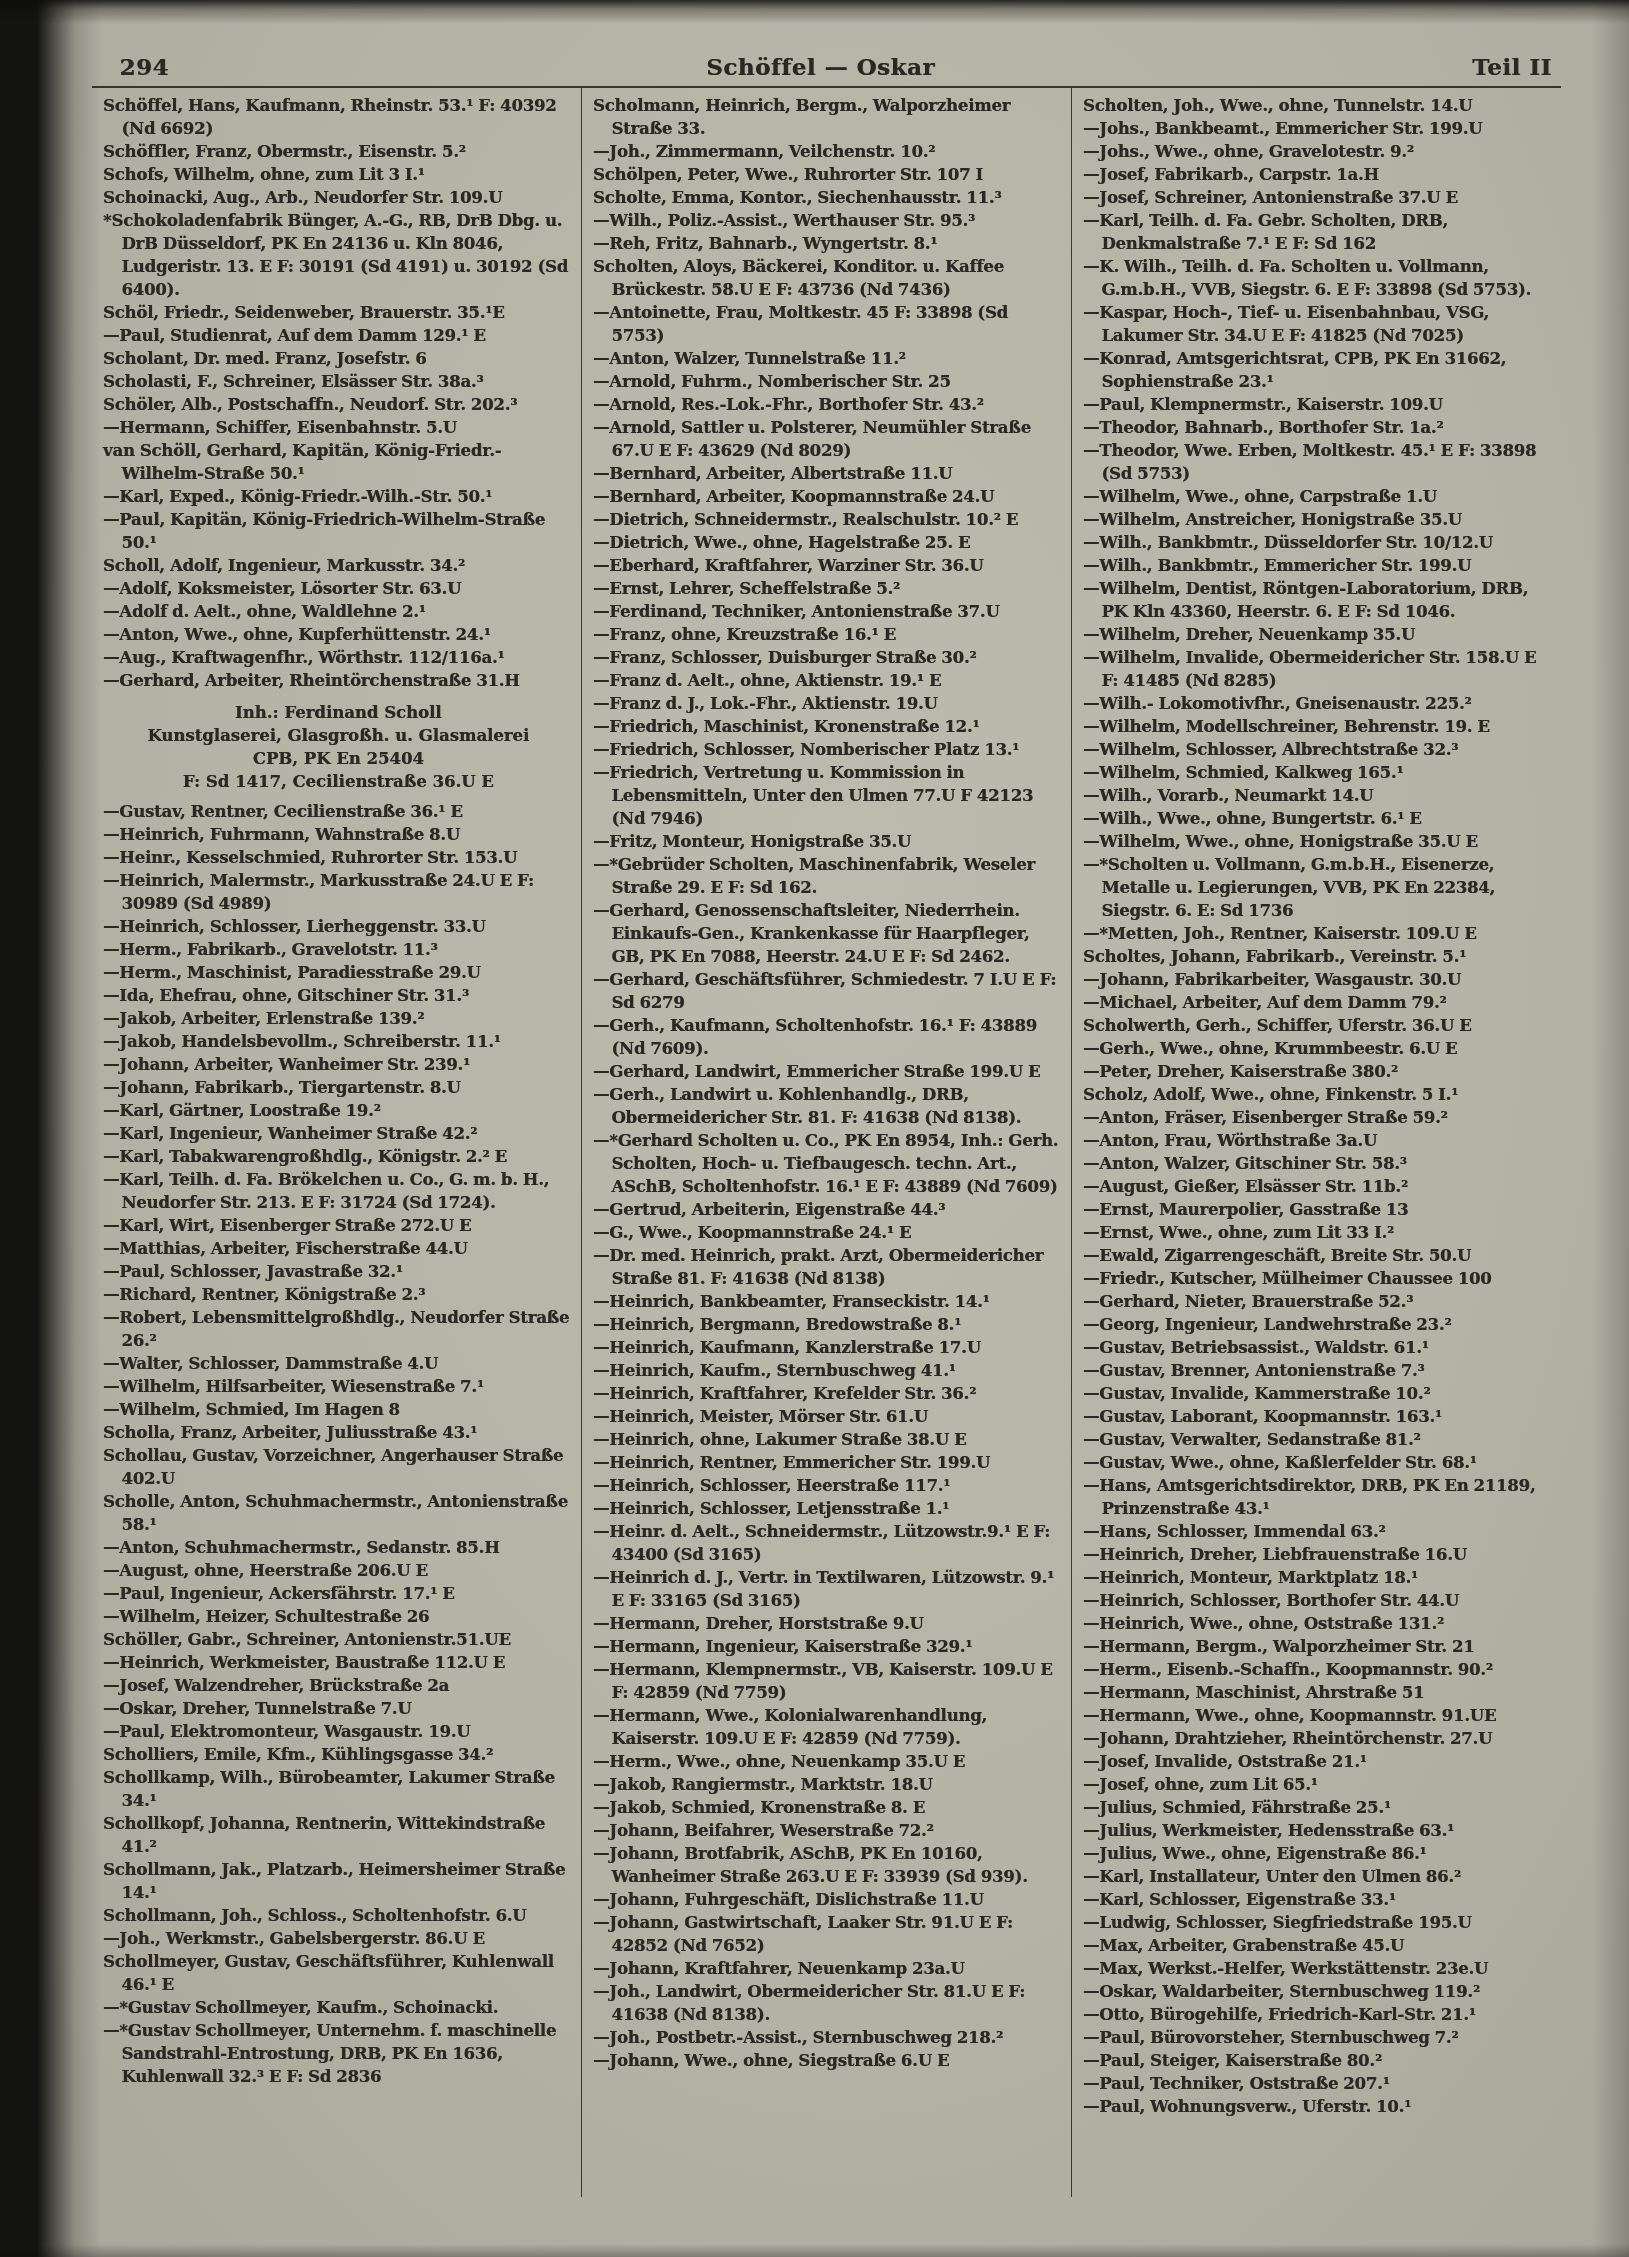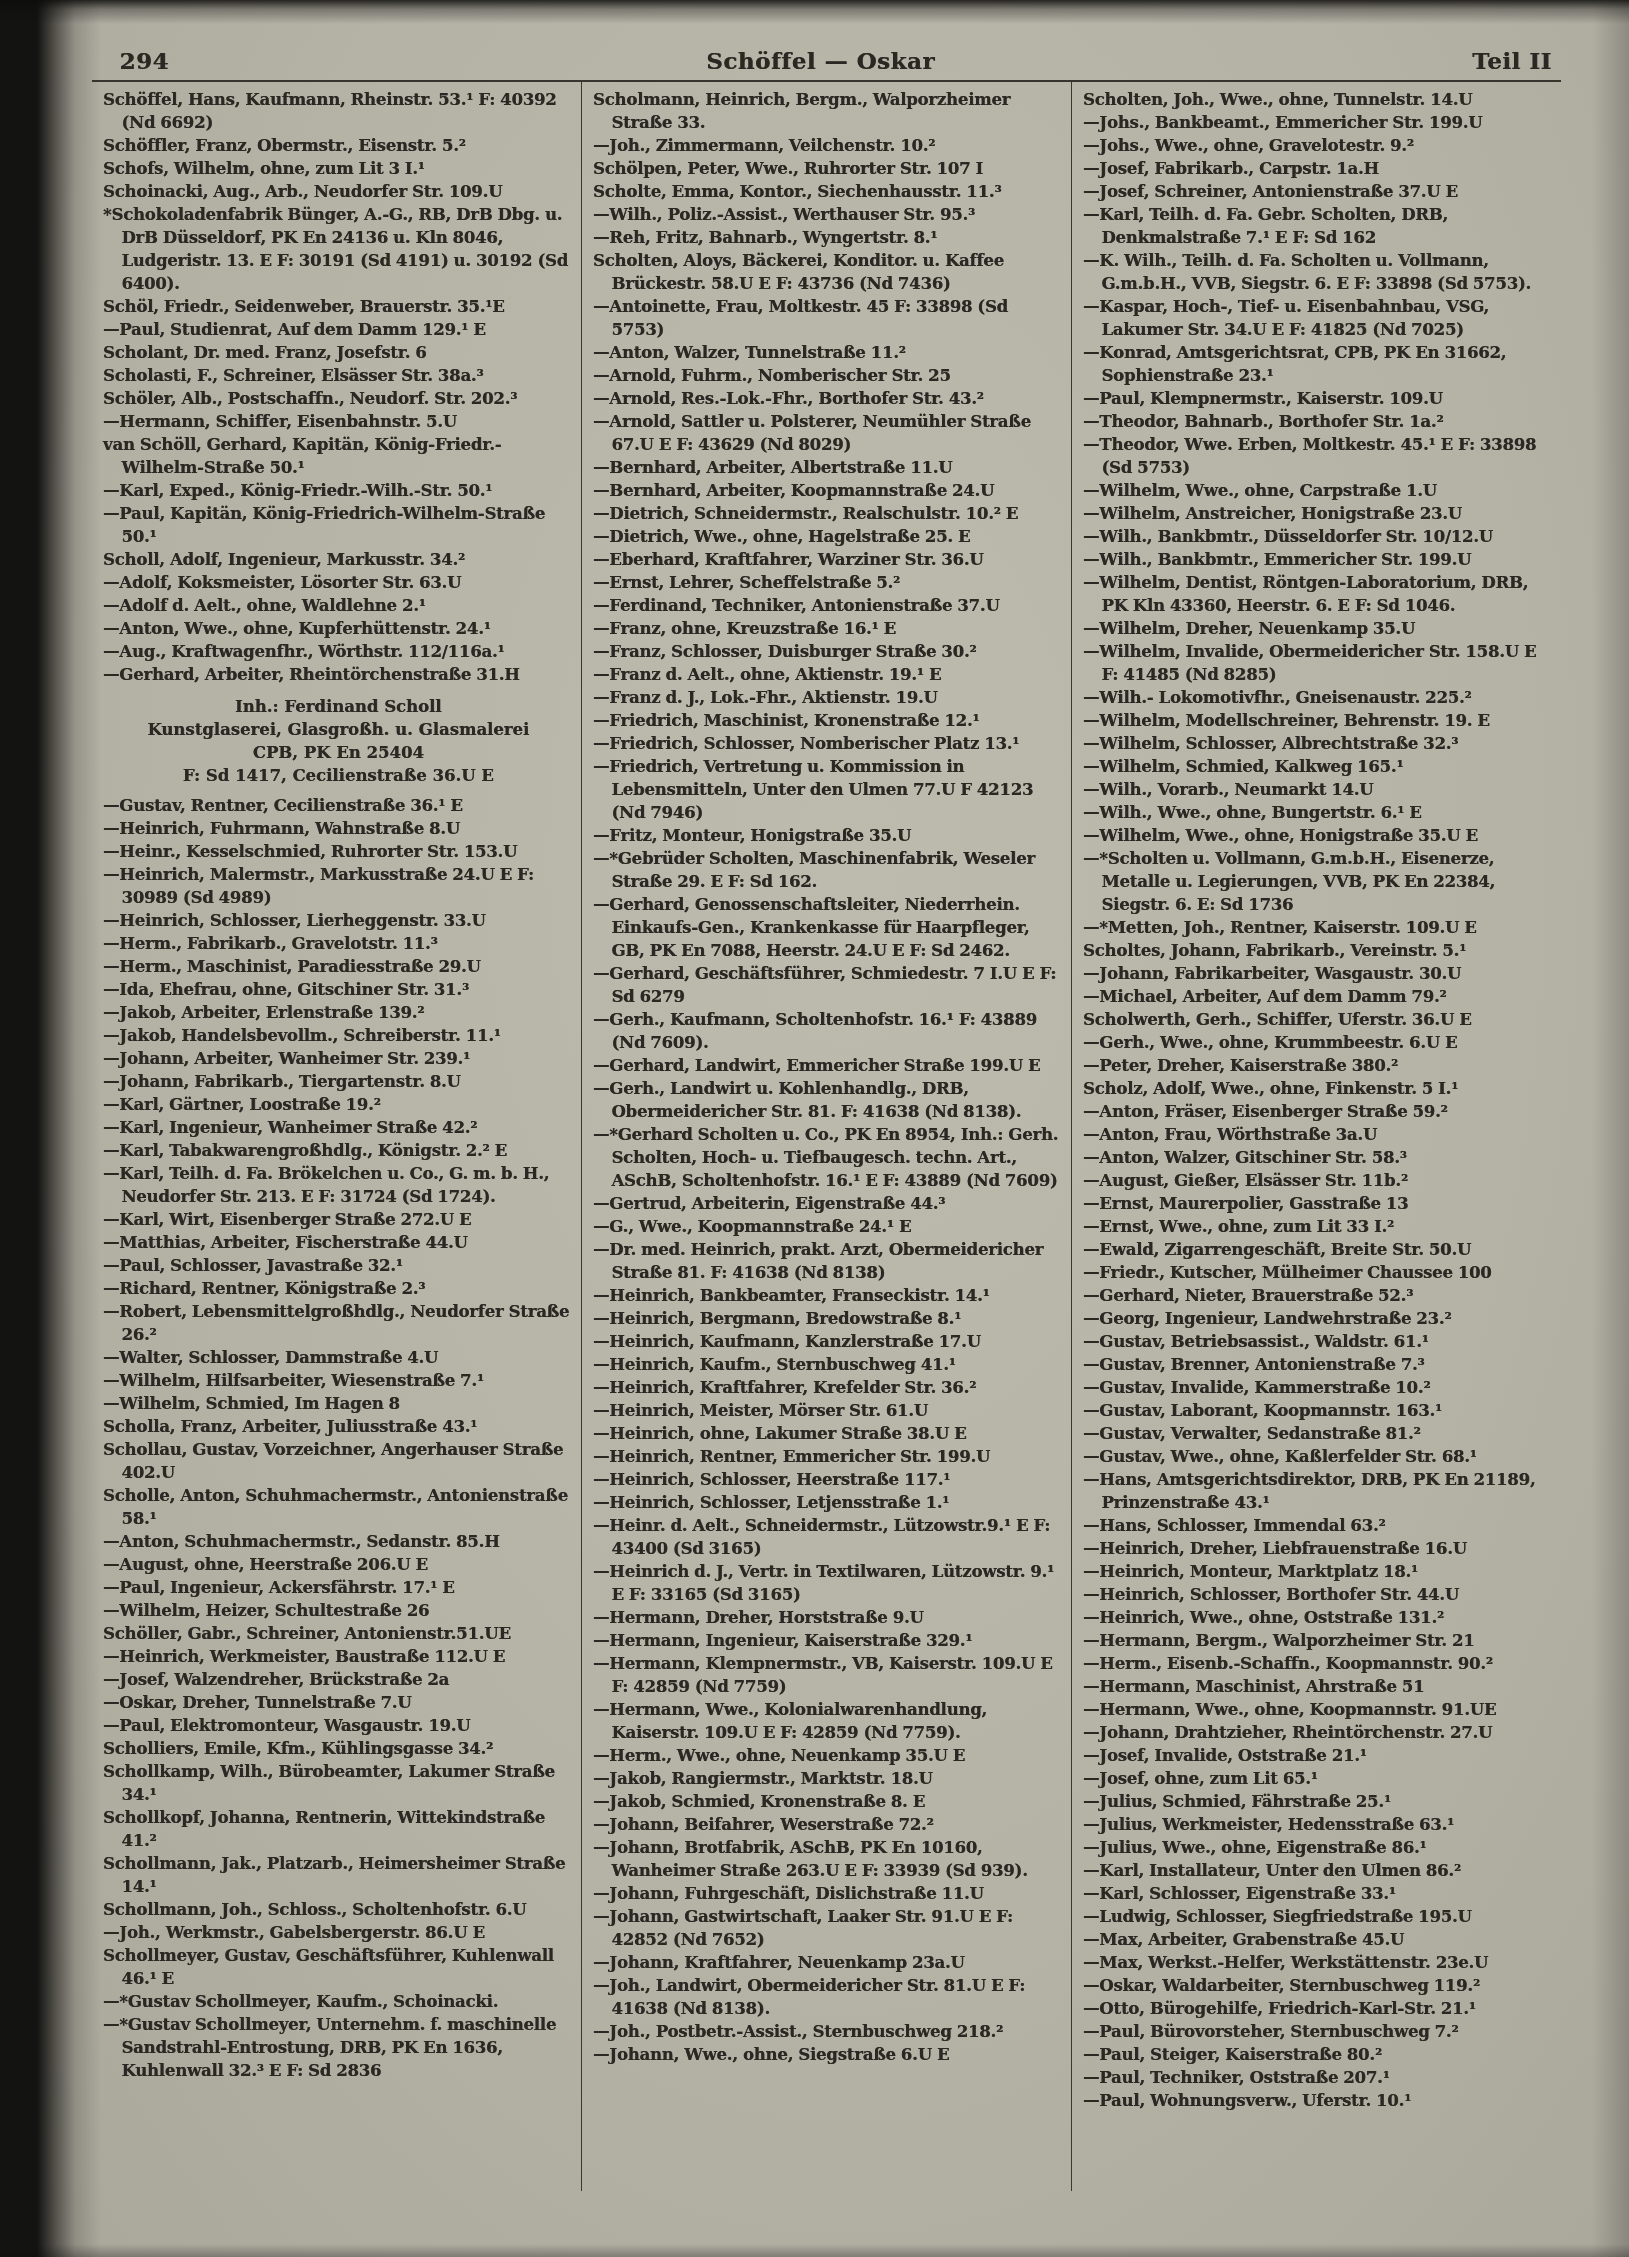--- a/index.html
+++ b/index.html
@@ -33,21 +33,21 @@
   }
   .right-smudge {
     position: absolute; right: 0; top: 0; width: 37px; height: 100%;
     background: linear-gradient(270deg, rgba(20,20,18,0.22), rgba(20,20,18,0) 37px);
     pointer-events: none;
   }
 
   .sheet {
     position: absolute;
     left: 92px;
-    top: 47px;
+    top: 53px;
     width: 1469px;
   }
 
   .runhead {
     display: flex;
     align-items: baseline;
     justify-content: space-between;
     font-weight: bold;
     font-size: 23px;
     letter-spacing: 0.5px;
@@ -263,21 +263,21 @@
           <p class="entry">—Josef, Fabrikarb., Carpstr. 1a.H</p>
           <p class="entry">—Josef, Schreiner, Antonienstraße 37.U E</p>
           <p class="entry">—Karl, Teilh. d. Fa. Gebr. Scholten, DRB, Denkmalstraße 7.¹ E F: Sd 162</p>
           <p class="entry">—K. Wilh., Teilh. d. Fa. Scholten u. Vollmann, G.m.b.H., VVB, Siegstr. 6. E F: 33898 (Sd 5753).</p>
           <p class="entry">—Kaspar, Hoch-, Tief- u. Eisenbahnbau, VSG, Lakumer Str. 34.U E F: 41825 (Nd 7025)</p>
           <p class="entry">—Konrad, Amtsgerichtsrat, CPB, PK En 31662, Sophienstraße 23.¹</p>
           <p class="entry">—Paul, Klempnermstr., Kaiserstr. 109.U</p>
           <p class="entry">—Theodor, Bahnarb., Borthofer Str. 1a.²</p>
           <p class="entry">—Theodor, Wwe. Erben, Moltkestr. 45.¹ E F: 33898 (Sd 5753)</p>
           <p class="entry">—Wilhelm, Wwe., ohne, Carpstraße 1.U</p>
-          <p class="entry">—Wilhelm, Anstreicher, Honigstraße 23.U</p>
+          <p class="entry">—Wilhelm, Anstreicher, Honigstraße 35.U</p>
           <p class="entry">—Wilh., Bankbmtr., Düsseldorfer Str. 10/12.U</p>
           <p class="entry">—Wilh., Bankbmtr., Emmericher Str. 199.U</p>
           <p class="entry">—Wilhelm, Dentist, Röntgen-Laboratorium, DRB, PK Kln 43360, Heerstr. 6. E F: Sd 1046.</p>
           <p class="entry">—Wilhelm, Dreher, Neuenkamp 35.U</p>
           <p class="entry">—Wilhelm, Invalide, Obermeidericher Str. 158.U E F: 41485 (Nd 8285)</p>
           <p class="entry">—Wilh.- Lokomotivfhr., Gneisenaustr. 225.²</p>
           <p class="entry">—Wilhelm, Modellschreiner, Behrenstr. 19. E</p>
           <p class="entry">—Wilhelm, Schlosser, Albrechtstraße 32.³</p>
           <p class="entry">—Wilhelm, Schmied, Kalkweg 165.¹</p>
           <p class="entry">—Wilh., Vorarb., Neumarkt 14.U</p>

